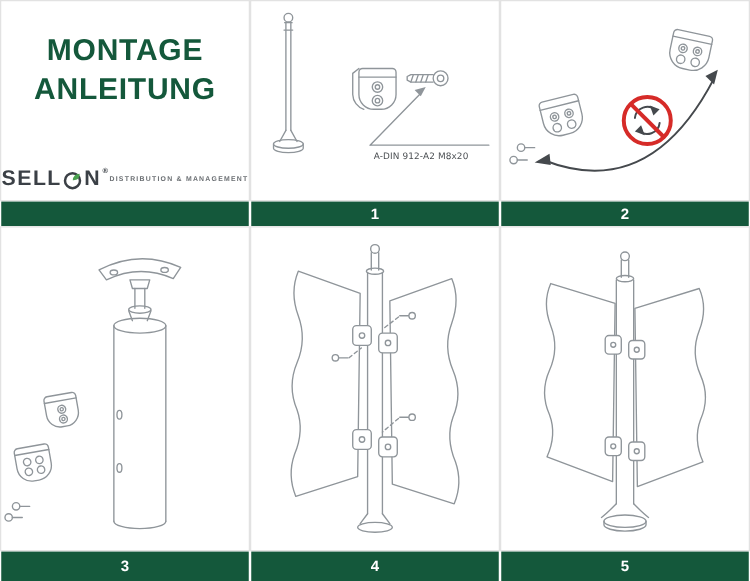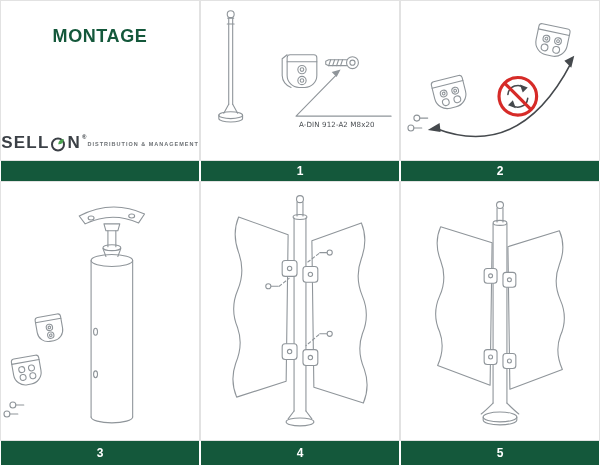--- a/index.html
+++ b/index.html
@@ -3,21 +3,21 @@
 <meta charset="utf-8">
 <title>Montage Anleitung</title>
 <style>
   *{box-sizing:border-box;margin:0;padding:0}
   html,body{background:#ffffff}
   body{font-family:"Liberation Sans",sans-serif}
   .sheet{width:600px;height:465px;display:grid;grid-template-columns:200px 200px 200px;grid-template-rows:161px 20px 260px 24px;background:#fff}
   .panel{border:1px solid #e2e2e2;background:#fff;position:relative;overflow:hidden}
   .panel svg{display:block;width:100%;height:100%}
   .panel-title{display:flex;flex-direction:column;align-items:center;padding-top:24px}
-  .title{display:flex;flex-direction:column;align-items:center;line-height:1.3;font-size:18px;font-weight:bold;color:var(--accent-green,#14583B);letter-spacing:.6px;font-family:"Liberation Sans",sans-serif}
+  .title{display:flex;flex-direction:column;align-items:center;line-height:1.3;font-size:24px;font-weight:bold;color:var(--accent-green,#14583B);letter-spacing:.6px;font-family:"Liberation Sans",sans-serif}
   .brand{margin-top:auto;margin-bottom:9px;display:flex;flex-direction:row;align-items:center}
   .brand-word{display:flex;align-items:flex-end;font-weight:bold;font-size:17px;color:#3b4046;letter-spacing:1.2px;line-height:1}
   .logo-o{margin:0 1px -1px 1px}
   .logo-ring{fill:none;stroke:#3b4046;stroke-width:2}
   .logo-leaf{fill:var(--logo-leaf-green,#4AA24F);stroke:none}
   .reg{font-size:6px;margin-left:1px;align-self:flex-start;color:#3b4046;font-weight:bold}
   .tagline{font-size:5.5px;letter-spacing:1px;color:#6b6f73;text-align:center;margin-top:3px;font-weight:bold}
   .bar{background:var(--accent-green,#14583B);margin:0 1px;display:flex;align-items:center;justify-content:center}
   .num{color:#fff;font-size:12px;font-weight:bold;line-height:1}
   svg .ln{fill:none;stroke:var(--line-gray,#8F959A);stroke-width:1.1;stroke-linecap:round;stroke-linejoin:round}
@@ -30,20 +30,21 @@
   svg .svg-label{font-family:"DejaVu Sans",sans-serif;font-size:7.2px;fill:#4a4e52;letter-spacing:.1px}
 </style>
 </head>
 <body>
 
 <div class="sheet">
 
   <section class="panel panel-title">
     <h1 class="title">
       <span>MONTAGE</span>
+      <span>ANLEITUNG</span>
     </h1>
     <div class="brand">
       <div class="brand-word">
         <span>SELL</span>
         <svg class="logo-o" width="16" height="16" viewBox="0 0 16 16">
           <circle class="logo-ring" cx="8" cy="8.5" r="6"></circle>
           <path class="logo-leaf" d="M8.2 8.2 Q8.6 3.2 13.8 3.0 Q13.4 8.6 8.2 8.2 Z"></path>
         </svg>
         <span>N</span>
         <sup class="reg">®</sup>

